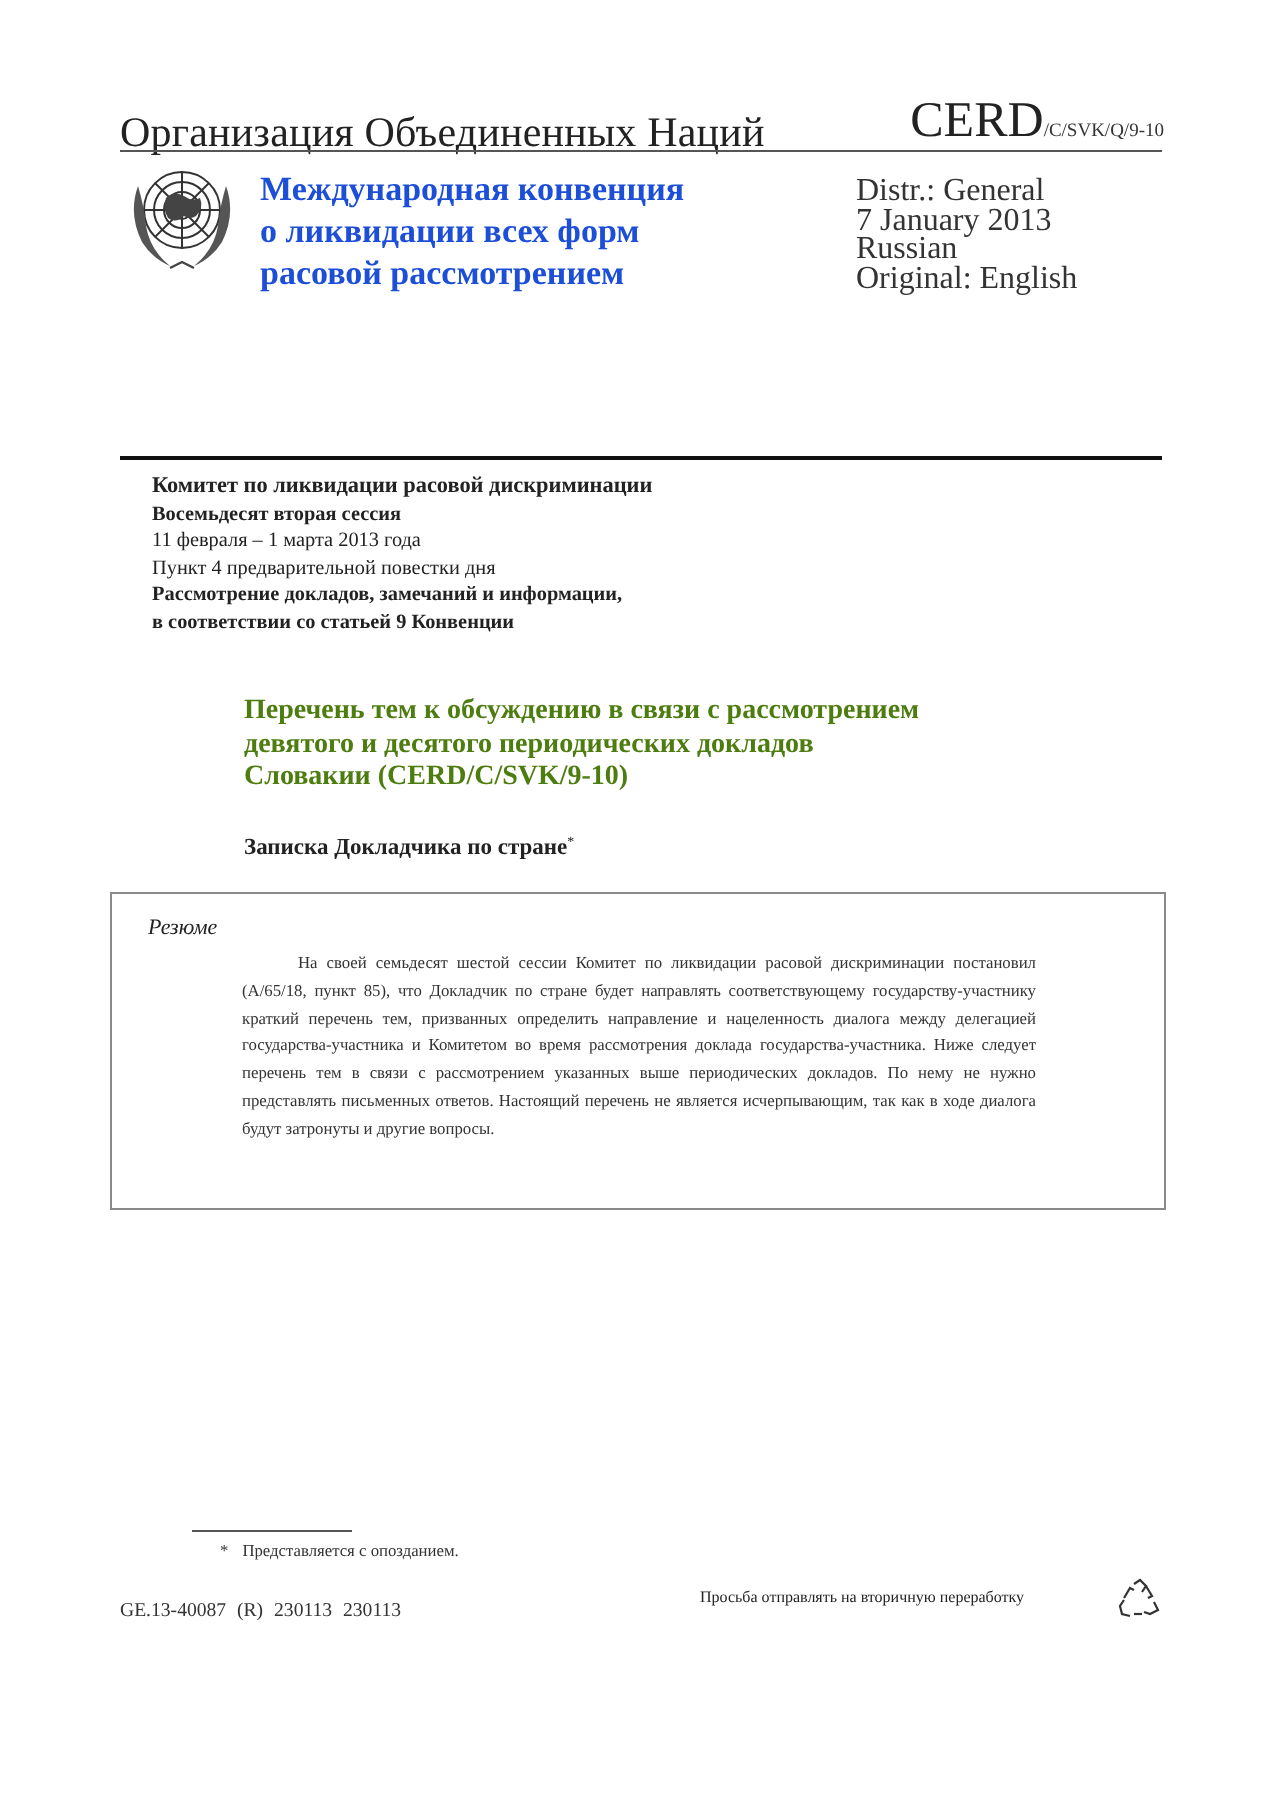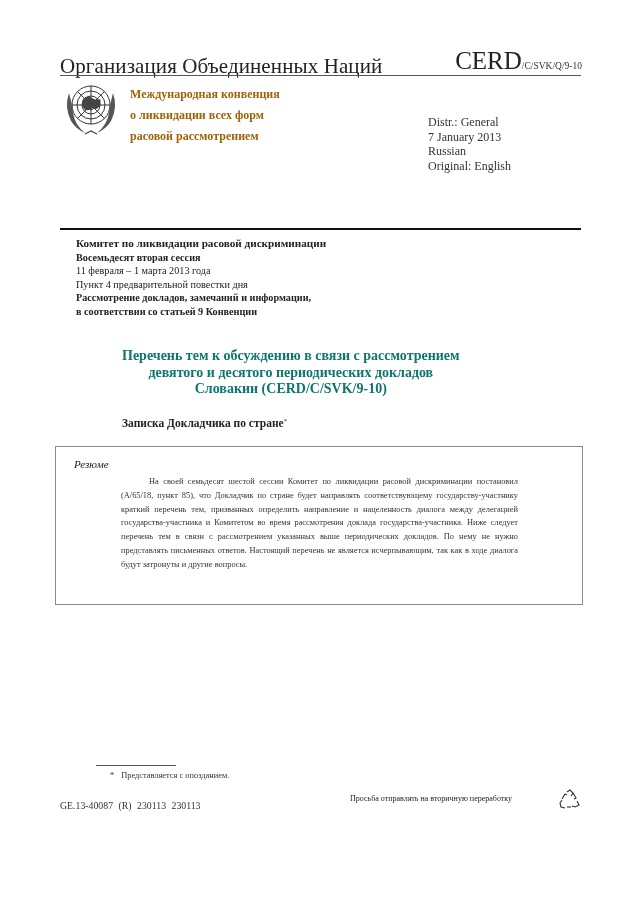--- a/index.html
+++ b/index.html
@@ -5,27 +5,27 @@
   html, body { margin:0; padding:0; background:#ffffff; }
   body { width:640px; height:905px; position:relative; overflow:hidden;
          font-family:"Liberation Serif","DejaVu Serif",serif; color:#1a1a1a; }
   .abs { position:absolute; }
   .org { left:60px; top:54px; font-size:21px; letter-spacing:0.1px; color:#222; }
   .symbol { right:58px; top:47px; white-space:nowrap; }
   .symbol .big { font-size:25px; color:#222; }
   .symbol .small { font-size:9.5px; color:#333; }
   .hr-top { left:60px; top:75px; width:521px; height:0; border-top:1.4px solid #555; }
   .logo { left:63px; top:79px; width:56px; height:60px; }
-  .conv-title { left:130px; top:84px; font-size:12px; font-weight:bold; line-height:21px; color:#a16207; }
-  .distr { left:428px; top:89px; font-size:12px; line-height:14.5px; color:#333;margin-top:26px; }
+  .conv-title { left:130px; top:84px; font-size:17px; font-weight:bold; line-height:21px; color:#1d4ed8; }
+  .distr { left:428px; top:89px; font-size:16px; line-height:14.5px; color:#333; }
   .hr-thick { left:60px; top:228px; width:521px; height:0; border-top:2.5px solid #111; }
   .committee { left:62px; top:237px; font-size:10.2px; line-height:13.6px; color:#222;margin-left:14px; }
   .committee .b1 { font-weight:bold; font-size:11.2px; }
   .committee .b { font-weight:bold; }
-  .list-title { left:122px; top:348px; font-size:14px; font-weight:bold; line-height:16.5px; color:#0f766e;text-align:center; }
+  .list-title { left:122px; top:348px; font-size:14px; font-weight:bold; line-height:16.5px; color:#4d7c0f; }
   .note { left:122px; top:417px; font-size:11.5px; font-weight:bold; color:#222; }
   .note sup { font-size:7px; font-weight:normal; vertical-align:4px; }
   .box { left:55px; top:446px; width:528px; height:159px; border:1.3px solid #8a8a8a; box-sizing:border-box; }
   .resume-label { left:74px; top:458px; font-size:11px; font-style:italic; color:#222; }
   .resume-text { left:121px; top:475px; width:397px; font-size:8.4px; line-height:13.8px;
                  text-align:justify; color:#333; text-indent:28px; }
   .fn-rule { left:96px; top:765px; width:80px; height:0; border-top:1px solid #555; }
   .footnote { left:110px; top:771px; font-size:8.4px; color:#333; }
   .footnote .star { margin-right:7px; }
   .job { left:60px; top:800px; font-size:9.8px; color:#333; word-spacing:3px; }

